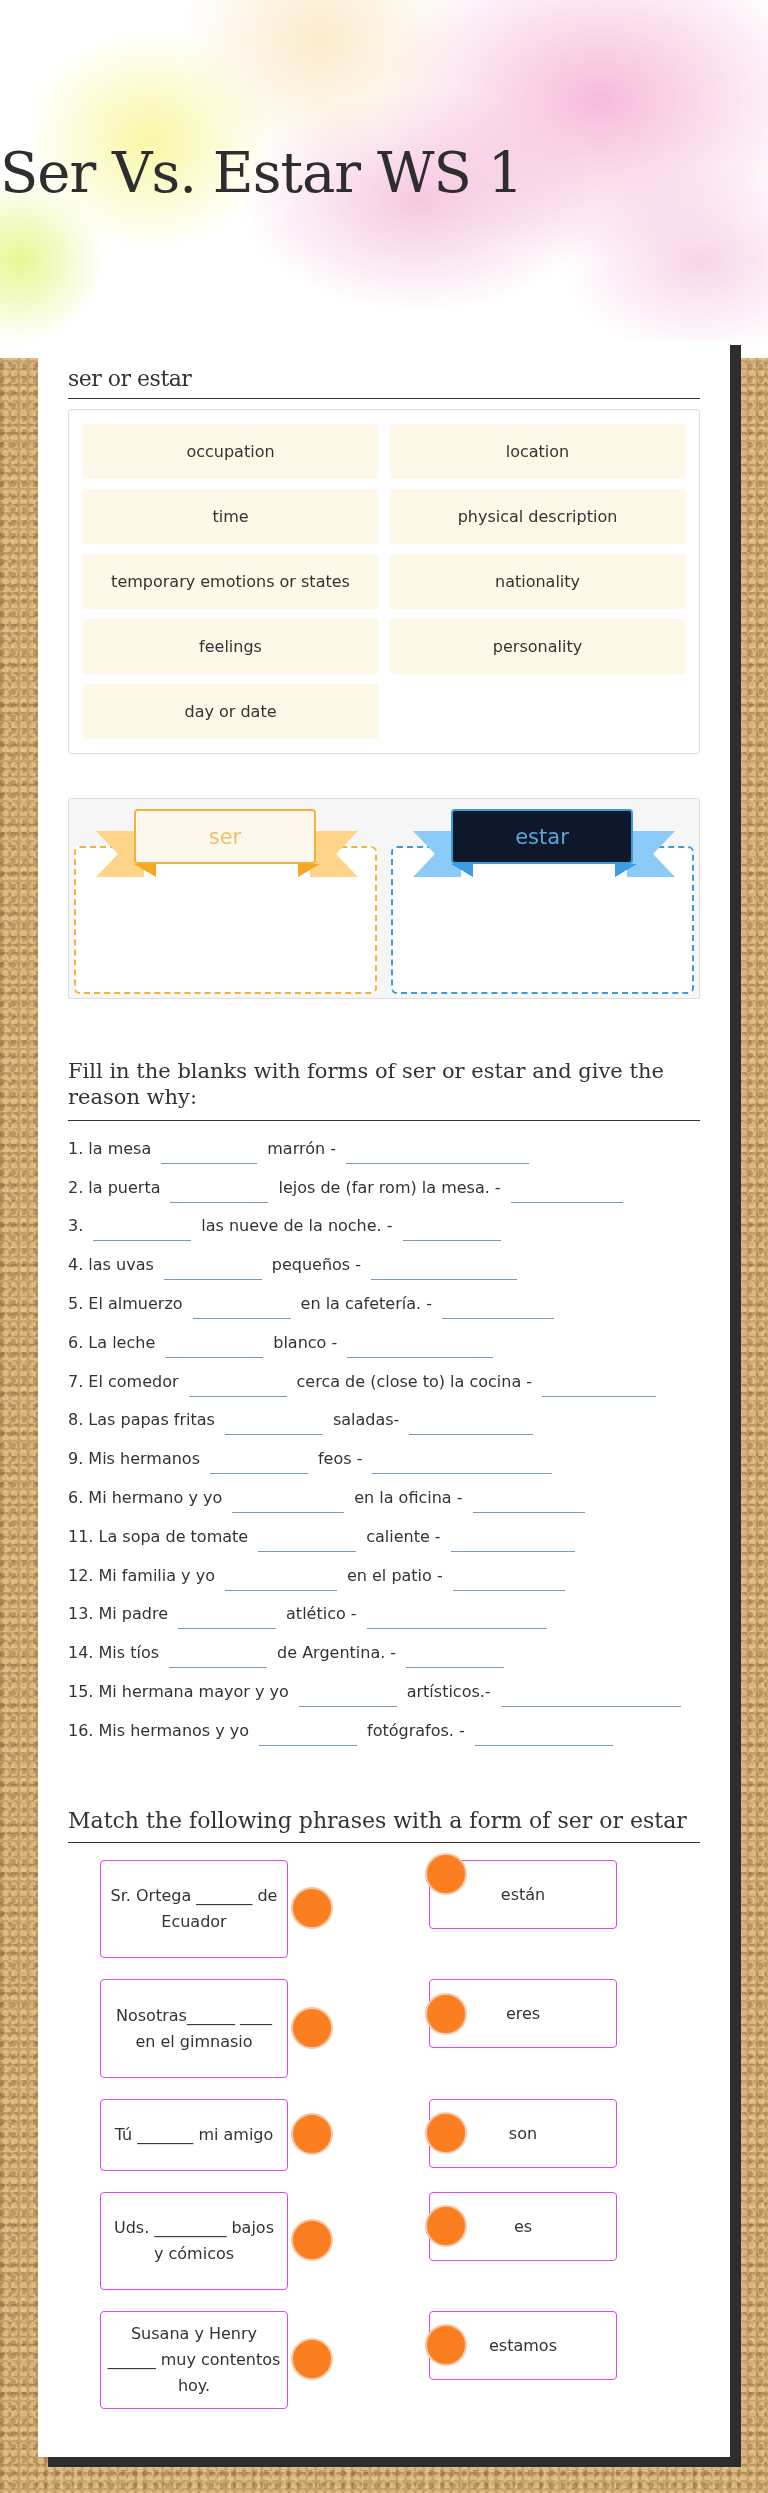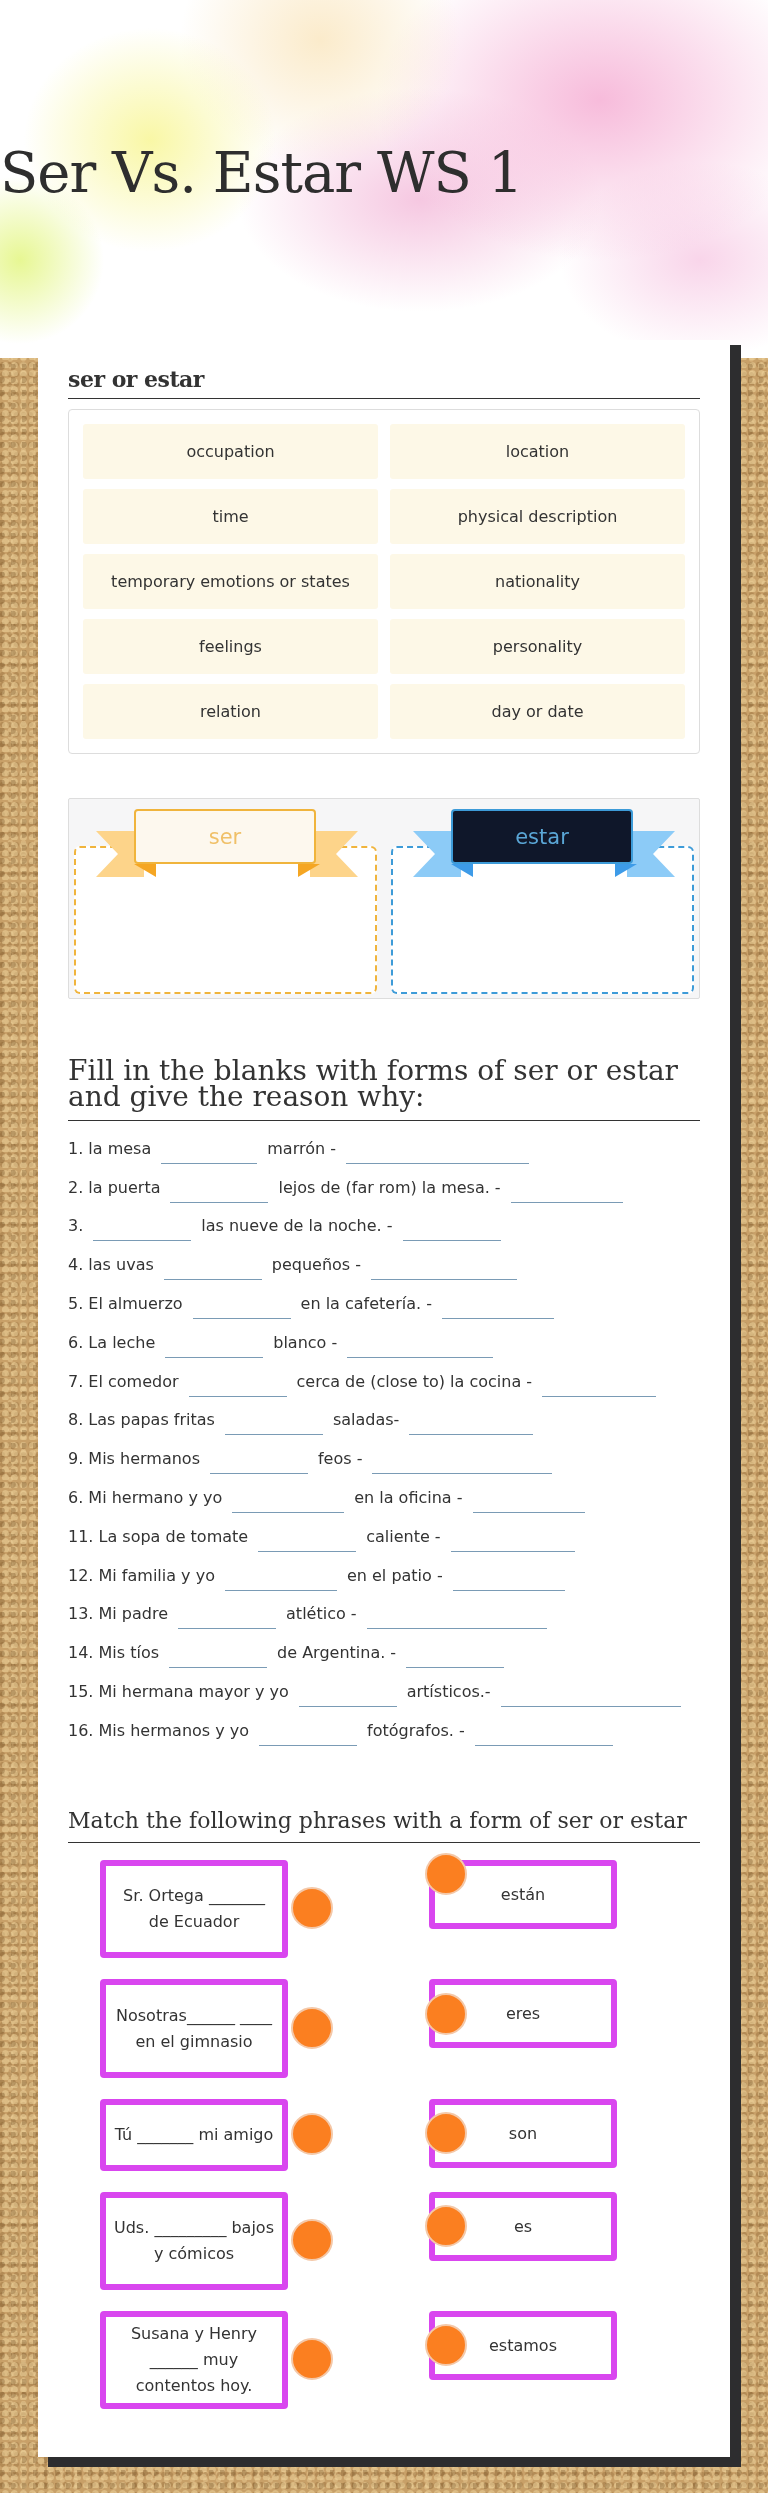--- a/index.html
+++ b/index.html
@@ -39,21 +39,21 @@
   }
   .card {
     position: absolute; left: 38px; top: 340px; width: 692px; height: 2117px;
     background: #fff;
   }
   .section-title {
     font-family: "DejaVu Serif", serif; font-size: 21px; color: #333;
     padding-bottom: 6px; border-bottom: 1.5px solid #333; line-height: 26px;
   }
   .sec1 { position: absolute; left: 30px; top: 26px; width: 632px; }
-  .sec1 .section-title { font-size: 22px; letter-spacing: -0.5px; font-weight: bold; }
+  .sec1 .section-title { font-size: 22px; letter-spacing: -0.5px; }
   .cat-box {
     margin-top: 10px; border: 1px solid #ddd; border-radius: 4px;
     padding: 14px 14px 14px 14px; display: grid;
     grid-template-columns: 1fr 1fr; gap: 10px 12px;
   }
   .cat-item {
     background: #fdf8e7; height: 55px; border-radius: 3px;
     display: flex; align-items: center; justify-content: center;
     font-size: 16px; color: #333; cursor: grab;
   }
@@ -73,36 +73,36 @@
   .ribbon svg { position: absolute; left: 0; top: 0; }
   .ribbon-label {
     position: absolute; left: 38px; top: 0; width: 182px; height: 55px;
     display: flex; align-items: center; justify-content: center;
     font-size: 21px; border: 2px solid; border-radius: 4px;
   }
   .ribbon.ser .ribbon-label { background: #fdf8ee; border-color: #f0b43c; color: #f0c068; }
   .ribbon.estar .ribbon-label { background: #0f172a; border-color: #3d9bd8; color: #5aa6d6; }
 
   .sec2 { position: absolute; left: 30px; top: 718px; width: 632px; }
-  .sec2 .section-title { font-size: 28px; padding-bottom: 10px; }
+  .sec2 .section-title { font-size: 21px; padding-bottom: 10px; }
   .fill-list { margin-top: 6px; }
   .fill-row {
     height: 38.8px; display: flex; align-items: flex-end; font-size: 16px; color: #333;
     padding-bottom: 8px; white-space: nowrap;
   }
   .fill-row span { line-height: 18px; }
   .blank {
     display: inline-block; height: 22px; border-bottom: 1px solid #7a9bb5;
     margin: 0 10px; position: relative; top: 6px;
   }
 
   .sec3 { position: absolute; left: 30px; top: 1468px; width: 632px; }
   .sec3 .section-title { font-size: 22px; padding-bottom: 8px; }
   .match-left, .match-right {
-    position: absolute; border: 6px solid #d946ef; border-radius: 4px; background: #fff;
+    position: absolute; border: 1px solid #d946ef; border-radius: 4px; background: #fff;
     display: flex; align-items: center; justify-content: center; text-align: center;
     font-size: 16px; line-height: 26px; color: #333; padding: 4px 6px;
   }
   .match-left { left: 62px; width: 188px; }
   .match-right { left: 391px; width: 188px; }
   .dot {
     position: absolute; width: 42px; height: 42px; border-radius: 50%;
     background: #fb7f20; border: 2px solid #f4c8a8; cursor: pointer;
   }
 </style>
@@ -121,21 +121,20 @@
     <div class="section-title">ser or estar</div>
     <div class="cat-box">
       <div class="cat-item">occupation</div>
       <div class="cat-item">location</div>
       <div class="cat-item">time</div>
       <div class="cat-item">physical description</div>
       <div class="cat-item">temporary emotions or states</div>
       <div class="cat-item">nationality</div>
       <div class="cat-item">feelings</div>
       <div class="cat-item">personality</div>
-      <div class="cat-item">relation</div>
       <div class="cat-item">day or date</div>
     </div>
   </div>
 
   <div class="sort-box">
     <div class="bucket ser"></div>
     <div class="bucket estar"></div>
 
     <div class="ribbon ser">
       <svg width="262" height="70">

